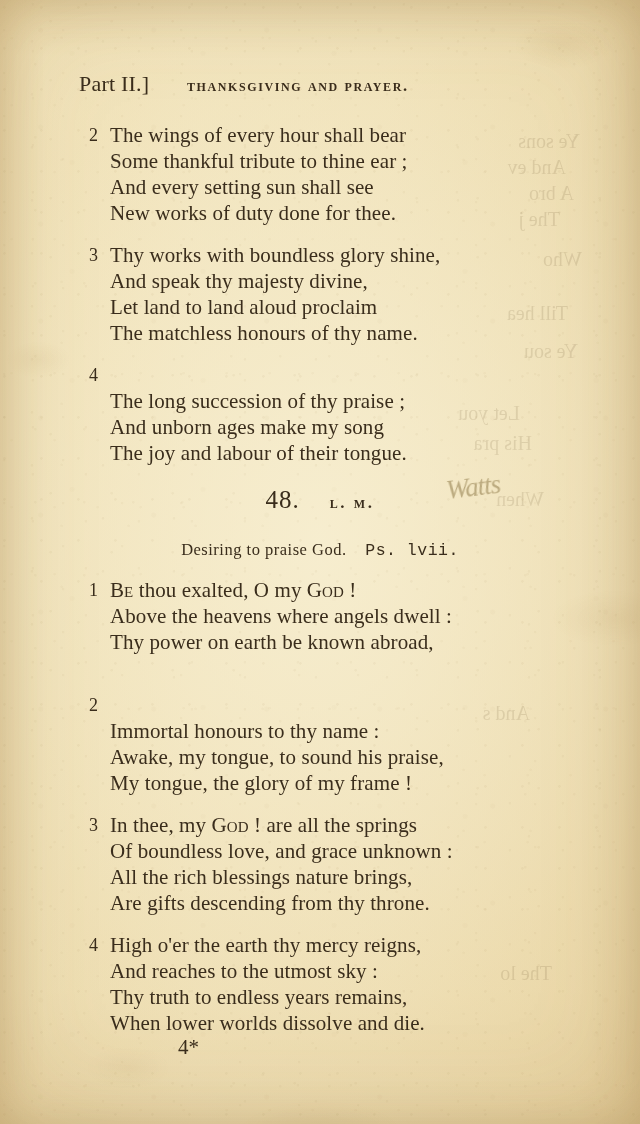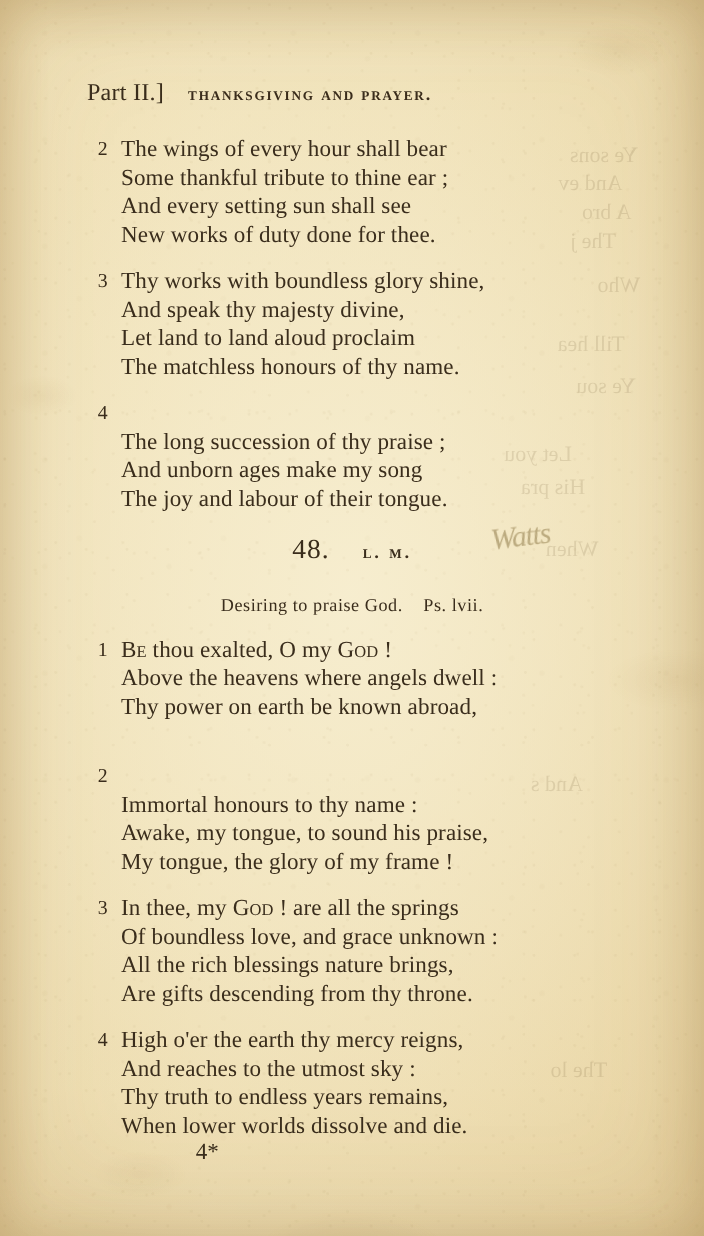--- a/index.html
+++ b/index.html
@@ -107,21 +107,21 @@
     position: absolute;
     left: 0;
     top: 0;
     font-size: 22px;
     line-height: 28px;
     letter-spacing: 0.2px;
     margin-left: 24px;
   }
   .head-title {
     position: absolute;
-    left: 116px;
+    left: 132px;
     top: 4px;
     font-size: 16.5px;
     line-height: 24px;
     font-variant: small-caps;
     text-transform: lowercase;
     letter-spacing: 1.6px;
     font-weight: 600;
   }
 
   
@@ -179,21 +179,21 @@
   .hymn-sub {
     position: absolute;
     left: 0;
     top: 538px;
     width: 640px;
     text-align: center;
     font-size: 16.5px;
     line-height: 24px;
     letter-spacing: 0.5px;
   }
-  .hymn-sub .ref { margin-left: 14px; }
+  .hymn-sub .ref { margin-left: 14px; font-family: Liberation Mono, monospace; }
 
   
   .annot {
     position: absolute;
     left: 446px;
     top: 470px;
     font-family: "Liberation Serif", "DejaVu Serif", serif;
     font-style: italic;
     font-size: 27px;
     line-height: 34px;

